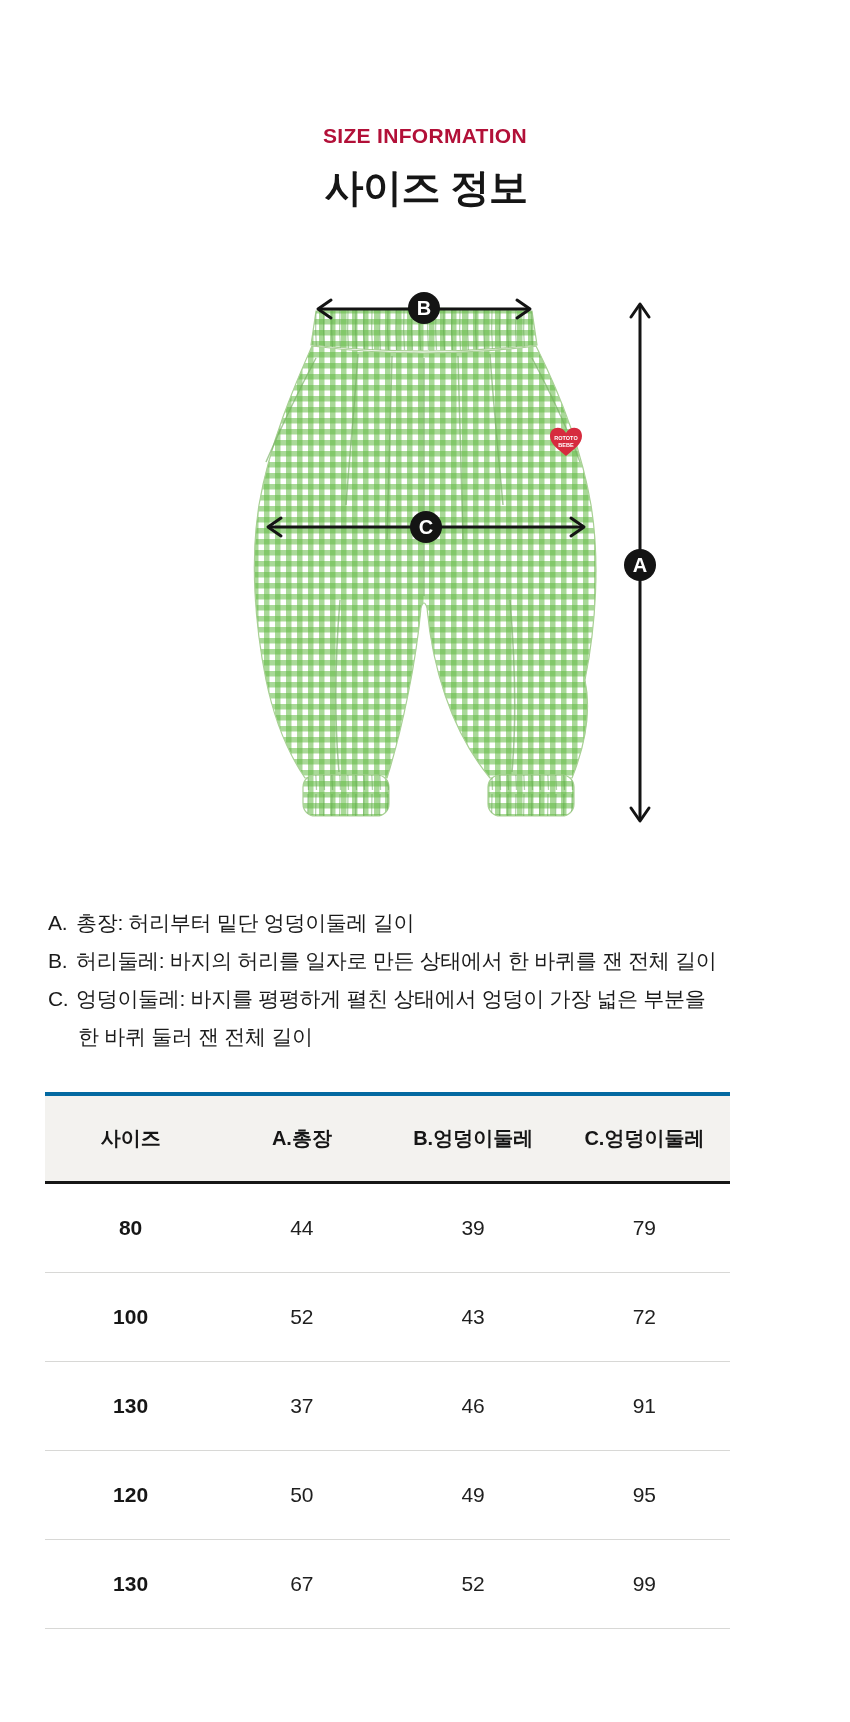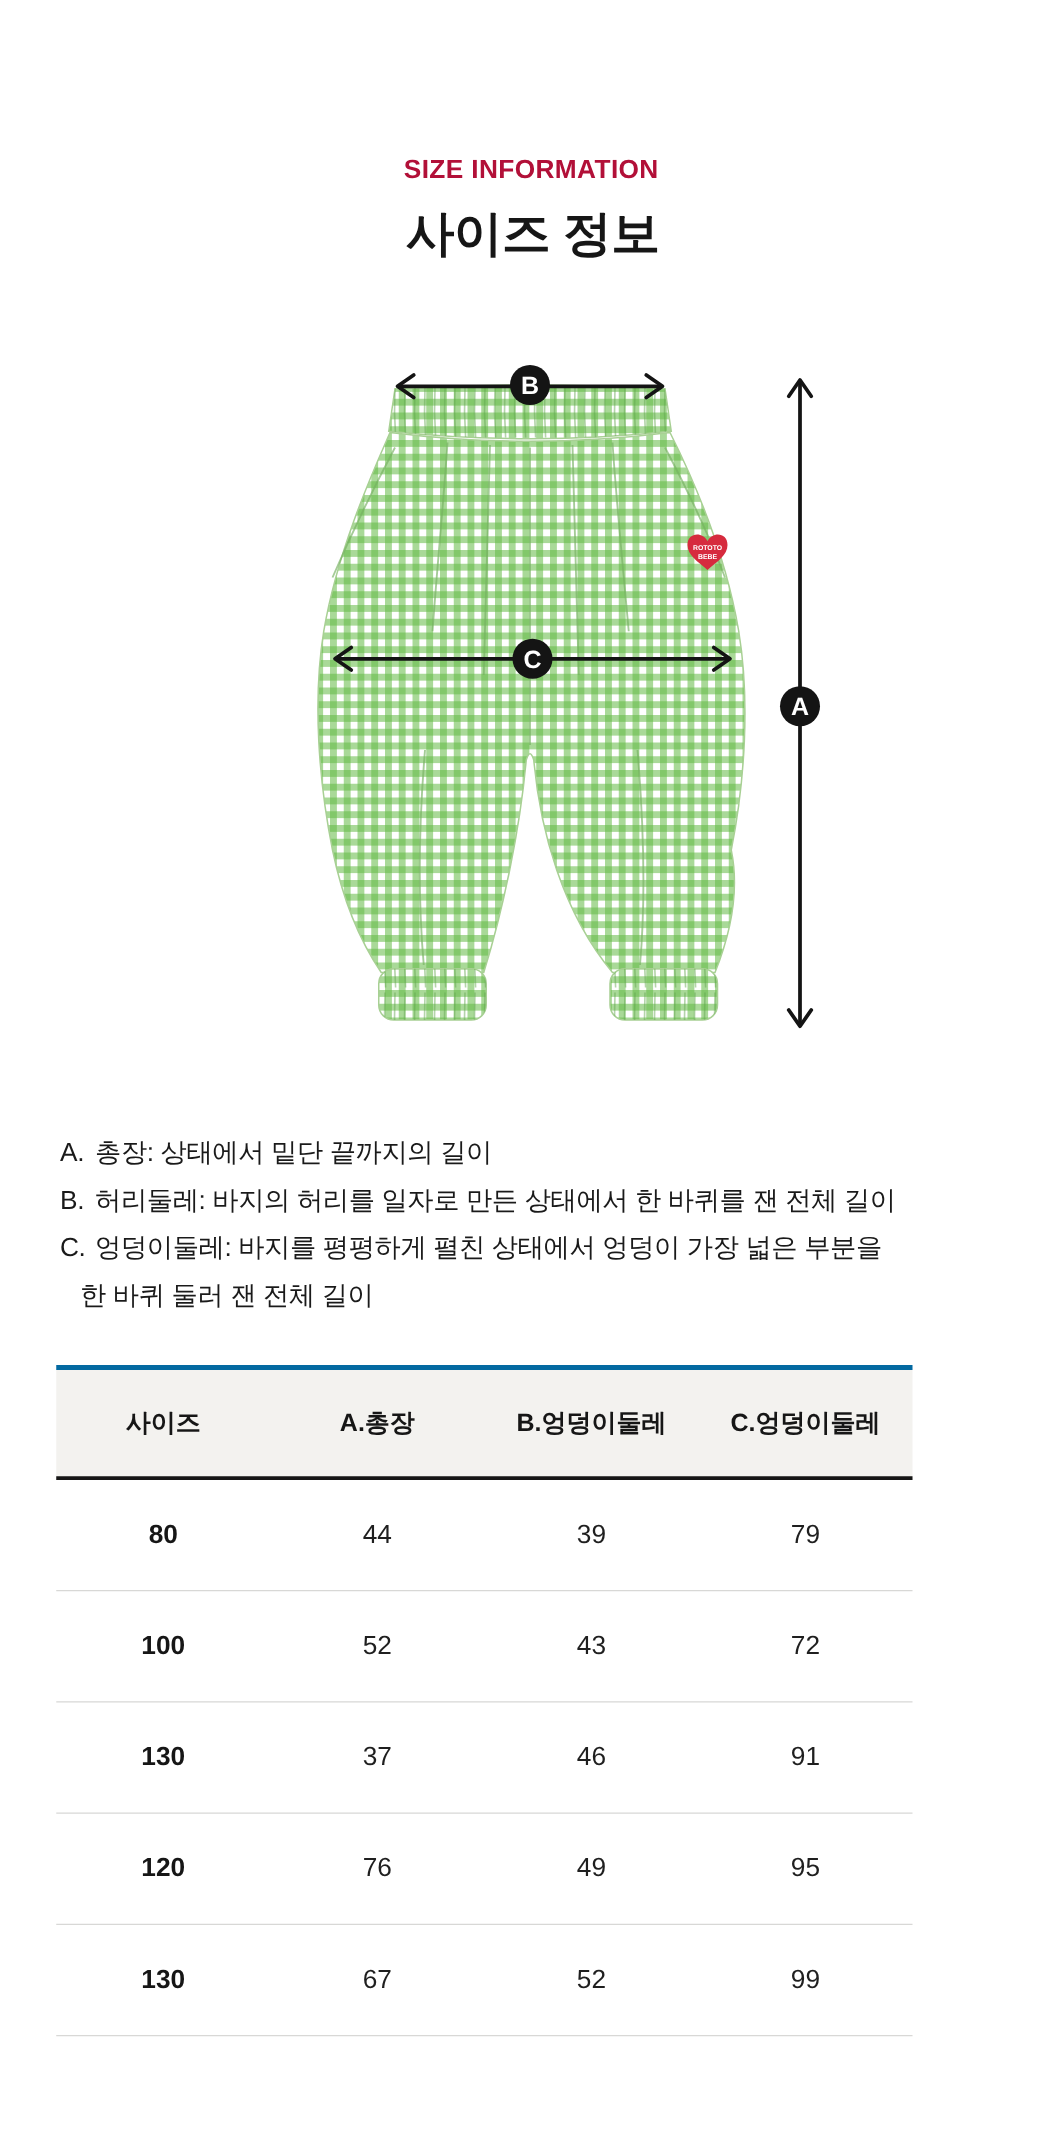--- a/index.html
+++ b/index.html
@@ -16,21 +16,21 @@
     font-size:39px;line-height:42px;font-weight:700;color:#161616;letter-spacing:-.5px;
   }
   .diagram{position:absolute;top:240px;left:0;}
   .legend{
     position:absolute;top:904px;left:48px;width:720px;
     font-size:21px;line-height:38px;color:#1a1a1a;font-weight:500;letter-spacing:-.3px;
   }
   .legend-row{display:flex;}
   .legend-key{width:28px;flex:none;}
   .legend-text{flex:1;}
-  .legend-cont{margin-left:16px;}
+  .legend-cont{margin-left:30px;}
   .size-table{
     position:absolute;top:1092px;left:45px;width:685px;
     border-top:4px solid #0369a1;
   }
   .thead{
     display:flex;height:85px;align-items:center;background:#f3f2ef;
     border-bottom:3px solid #161616;font-size:20px;font-weight:700;color:#161616;
   }
   .th,.td{flex:1;text-align:center;}
   .trow{
@@ -134,21 +134,21 @@
     </g>
     <g>
       <circle cx="640" cy="565" r="16" fill="#141414"></circle>
       <text x="640" y="572" text-anchor="middle" font-size="20" font-weight="700" fill="#ffffff" font-family="Liberation Sans, sans-serif">A</text>
     </g>
   </svg>
 
   <div class="legend">
     <div class="legend-row">
       <span class="legend-key">A.</span>
-      <span class="legend-text">총장: 상태에서 밑단 끝까지의 길이</span>
+      <span class="legend-text">총장: 허리부터 밑단 엉덩이둘레 길이</span>
     </div>
     <div class="legend-row">
       <span class="legend-key">B.</span>
       <span class="legend-text">허리둘레: 바지의 허리를 일자로 만든 상태에서 한 바퀴를 잰 전체 길이</span>
     </div>
     <div class="legend-row">
       <span class="legend-key">C.</span>
       <span class="legend-text">엉덩이둘레: 바지를 평평하게 펼친 상태에서 엉덩이 가장 넓은 부분을</span>
     </div>
     <div class="legend-cont">한 바퀴 둘러 잰 전체 길이</div>
@@ -175,21 +175,21 @@
       <div class="td">72</div>
     </div>
     <div class="trow">
       <div class="td td-size">130</div>
       <div class="td">37</div>
       <div class="td">46</div>
       <div class="td">91</div>
     </div>
     <div class="trow">
       <div class="td td-size">120</div>
-      <div class="td">76</div>
+      <div class="td">50</div>
       <div class="td">49</div>
       <div class="td">95</div>
     </div>
     <div class="trow">
       <div class="td td-size">130</div>
       <div class="td">67</div>
       <div class="td">52</div>
       <div class="td">99</div>
     </div>
   </div>

